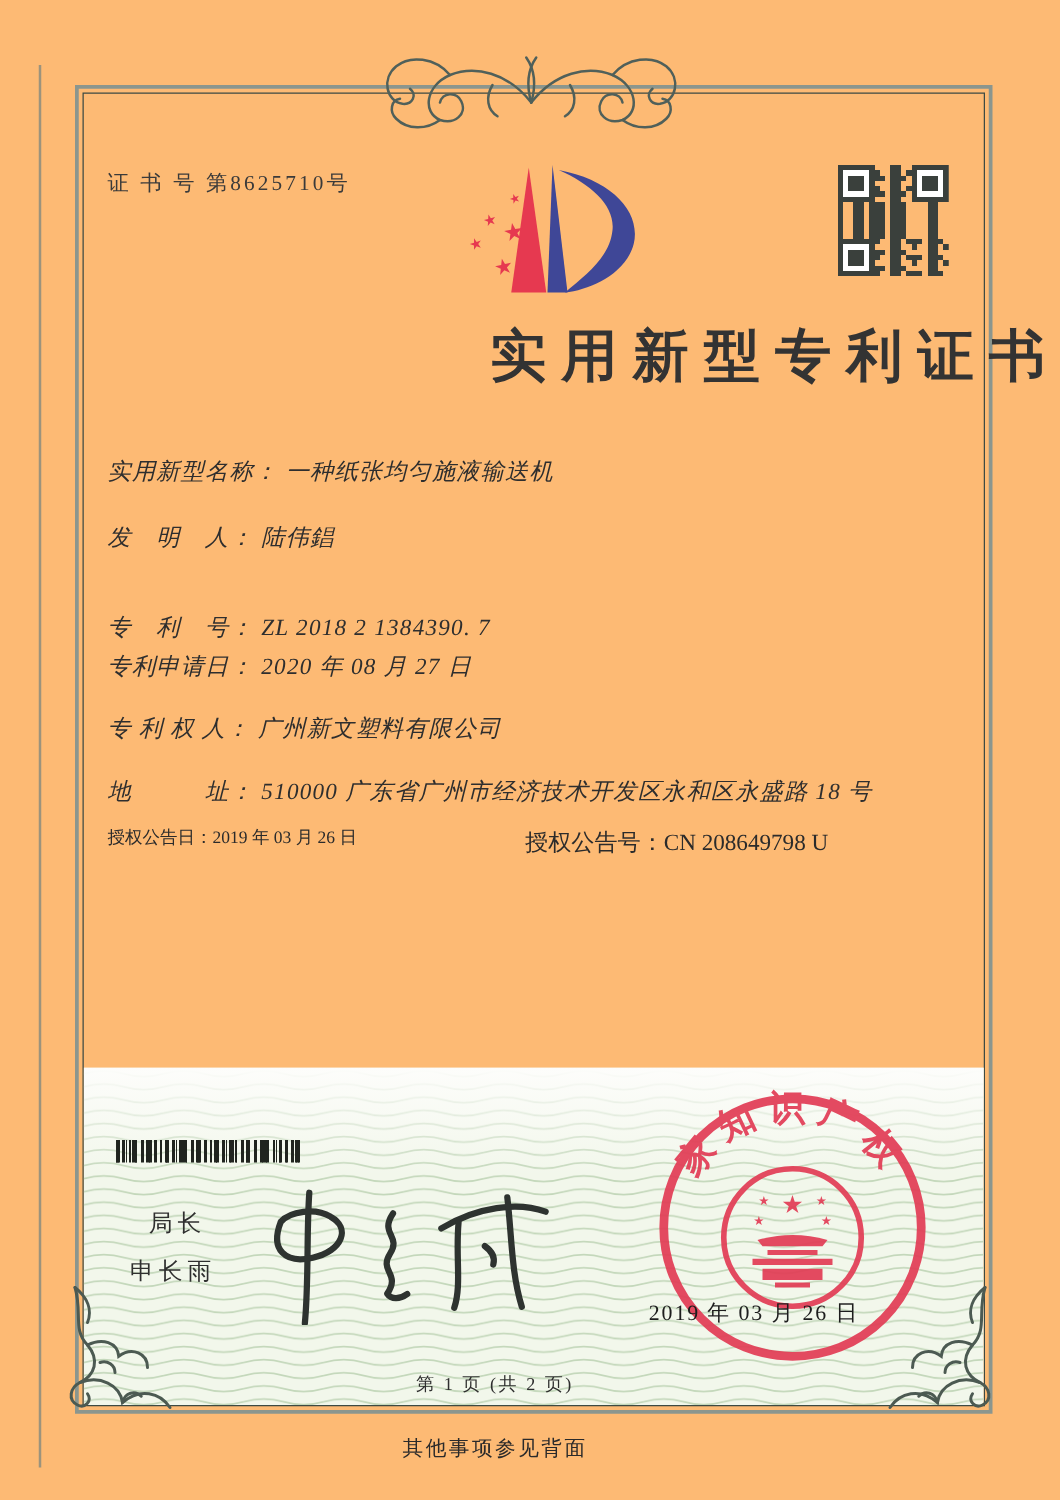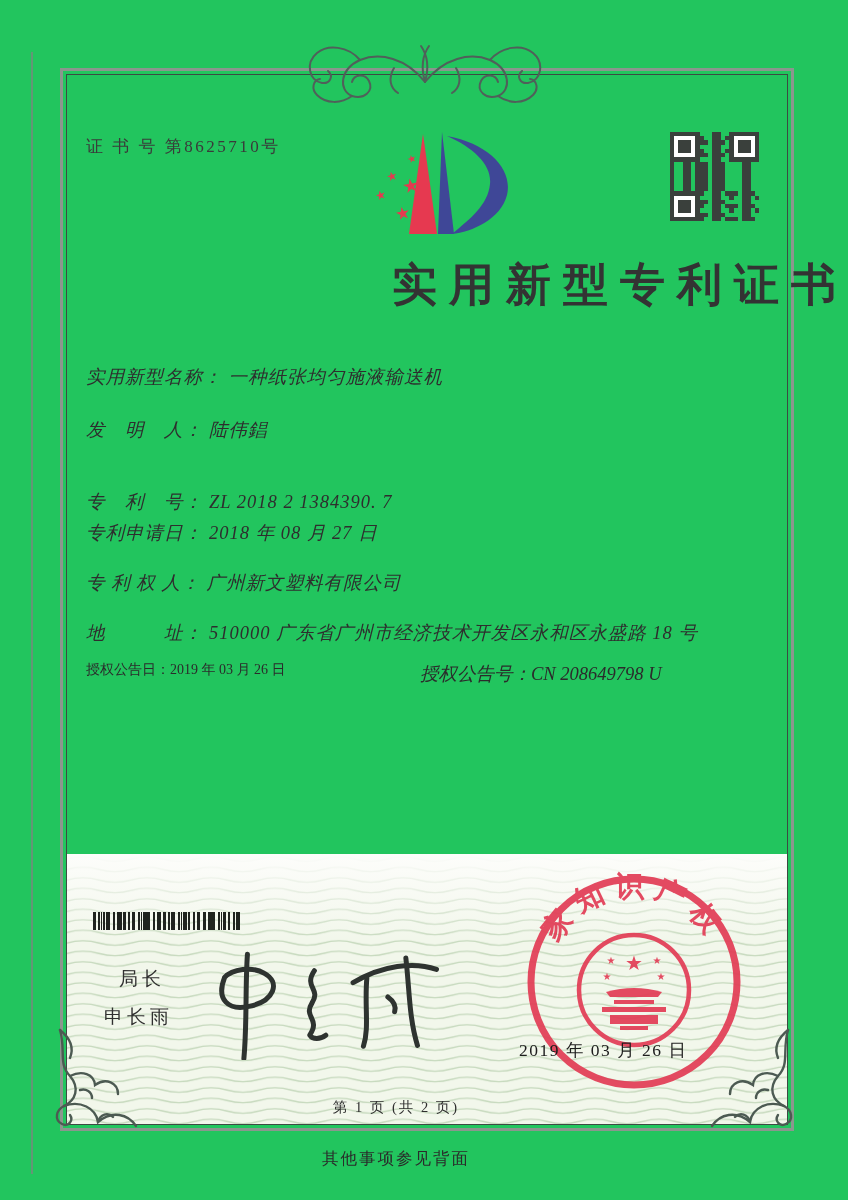--- a/index.html
+++ b/index.html
@@ -1,37 +1,37 @@
 <!DOCTYPE html>
 <html><head>
 <meta charset="utf-8">
 <style>
   html,body{margin:0;padding:0;background:#e8e8e8;}
   .page{
     position:relative;width:848px;height:1200px;margin:0 auto;
-    background:#22c55e;overflow:hidden;
+    background:#fdba74;overflow:hidden;
     font-family:"Liberation Serif","DejaVu Serif",serif;color:#2b2b2b;
   }
   .abs{position:absolute;}
   
   .scan-edge{left:31px;top:52px;width:2px;height:1122px;background:#7b857f;opacity:.75;}
   
   .frame-outer{left:60px;top:68px;width:728px;height:1057px;border:3px solid #8b968e;}
   .frame-inner{left:66px;top:74px;width:720px;height:1049px;border:1px solid #3d4a43;}
   .cert-no{left:86px;top:135px;font-size:17px;letter-spacing:2.5px;color:#3a3a3a;}
   .logo{left:350px;top:122px;width:170px;height:118px;}
   .qr{left:670px;top:132px;width:89px;height:89px;}
   .title{left:0;right:0;top:255px;text-align:right;font-size:45px;font-weight:600;
          letter-spacing:12px;color:#333;text-indent:12px;}
   .frow{left:86px;font-size:18.5px;white-space:nowrap;color:#2e2e2e;font-style:italic;}
   .frow .flabel{letter-spacing:1px;}
   .frow .fvalue{margin-left:6px;letter-spacing:1px;}
   .r1{top:364px}.r2{top:417px}.r3{top:489px}.r4{top:520px}.r5{top:570px}.r6{top:620px}
   .grant-left{left:86px;top:661px;font-size:14px;white-space:nowrap;}
-  .grant-right{left:420px;top:661px;font-size:18.5px;white-space:nowrap;font-style:italic;}
+  .grant-right{left:420px;top:661px;font-size:18.5px;white-space:nowrap;}
   .paras{left:86px;top:701px;width:678px;font-size:17.5px;line-height:29.5px;
          text-align:justify;color:#262626;}
   .paras p{margin:0;text-indent:2em;}
   .waves{left:67px;top:854px;width:720px;height:270px;}
   .barcode{left:93px;top:912px;width:150px;height:18px;
     background-image:
       repeating-linear-gradient(90deg,#20241f 0 2px,rgba(0,0,0,0) 2px 5px),
       repeating-linear-gradient(90deg,#20241f 0 1px,rgba(0,0,0,0) 1px 8px),
       repeating-linear-gradient(90deg,#20241f 0 3px,rgba(0,0,0,0) 3px 13px);
   }
@@ -294,21 +294,21 @@
   <div class="abs frow r1">
     <span class="flabel">实用新型名称：</span><span class="fvalue">一种纸张均匀施液输送机</span>
   </div>
   <div class="abs frow r2">
     <span class="flabel">发　明　人：</span><span class="fvalue">陆伟錩</span>
   </div>
   <div class="abs frow r3">
     <span class="flabel">专　利　号：</span><span class="fvalue">ZL 2018 2 1384390. 7</span>
   </div>
   <div class="abs frow r4">
-    <span class="flabel">专利申请日：</span><span class="fvalue">2018 年 08 月 27 日</span>
+    <span class="flabel">专利申请日：</span><span class="fvalue">2020 年 08 月 27 日</span>
   </div>
   <div class="abs frow r5">
     <span class="flabel">专 利 权 人：</span><span class="fvalue">广州新文塑料有限公司</span>
   </div>
   <div class="abs frow r6">
     <span class="flabel">地　　　址：</span><span class="fvalue">510000 广东省广州市经济技术开发区永和区永盛路 18 号</span>
   </div>
 
   <div class="abs grant-left">
     <span>授权公告日：</span><span>2019 年 03 月 26 日</span>

